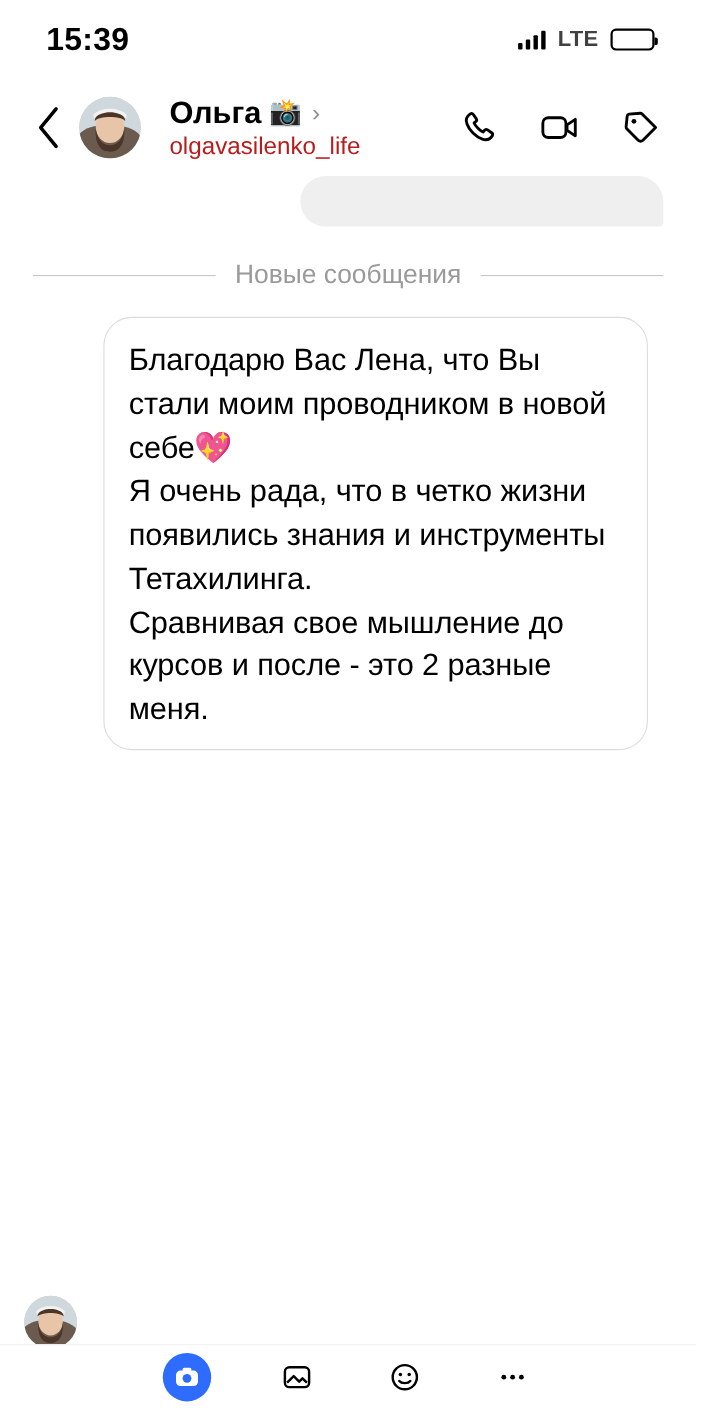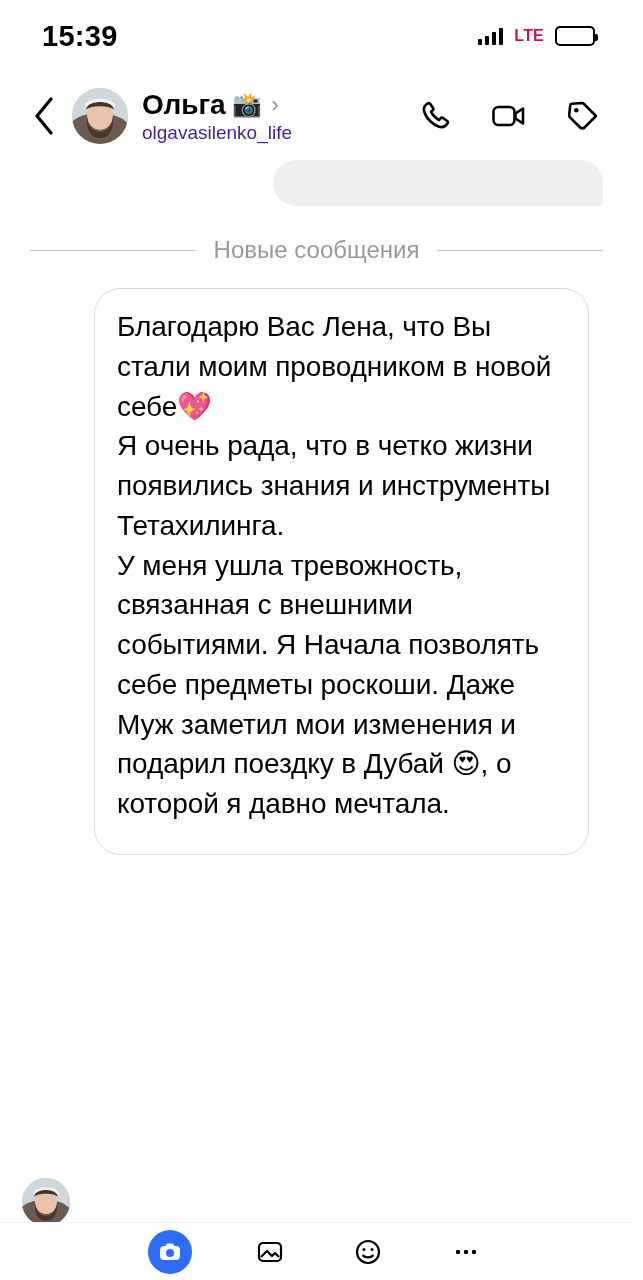--- a/index.html
+++ b/index.html
@@ -48,23 +48,23 @@
     display: block;
     width: 4px;
     background: #000;
     border-radius: 1px;
   }
   .signal-dots i:nth-child(1) { height: 6px; }
   .signal-dots i:nth-child(2) { height: 9px; }
   .signal-dots i:nth-child(3) { height: 13px; }
   .signal-dots i:nth-child(4) { height: 17px; }
   .lte-label {
-    font-size: 16px;
+    font-size: 20px;
     font-weight: 600;
-    color: #be185d;
+    color: #404040;
     letter-spacing: 0.2px;
   }
   .battery {
     position: relative;
     width: 40px; height: 20px;
     border: 2px solid #000;
     border-radius: 5px;
     padding: 2px;
   }
   .battery::after {
@@ -98,21 +98,21 @@
     width: 56px; height: 56px;
     border-radius: 50%;
     margin-left: 6px;
     flex: 0 0 auto;
     overflow: hidden;
     position: relative;
     background: #d8c7b8;
   }
   .avatar-art { position: absolute; inset: 0; }
   .title-block {
-    margin-left: 14px;
+    margin-left: 26px;
     display: flex;
     flex-direction: column;
     justify-content: flex-start;
     min-width: 0;
     flex: 1 1 auto;
   }
   .title-row {
     display: flex;
     align-items: center;
     gap: 7px;
@@ -124,22 +124,22 @@
     white-space: nowrap;
   }
   .name-emoji { font-size: 24px; line-height: 1; }
   .chevron-right {
     color: #8e8e8e;
     font-size: 22px;
     line-height: 1;
     margin-left: 2px;
   }
   .chat-username {
-    font-size: 19px;
-    color: #4c1d95;
+    font-size: 22px;
+    color: #b91c1c;
     margin-top: 1px;
     white-space: nowrap;
   }
   .header-actions {
     display: flex;
     align-items: center;
     gap: 34px;
     flex: 0 0 auto;
     margin-left: 10px;
   }
@@ -190,21 +190,21 @@
   }
   .bubble-wrap {
     display: flex;
     align-items: flex-end;
     margin-top: 24px;
     gap: 10px;
   }
   .bubble {
     border: 1.5px solid #dcdcdc;
     border-radius: 26px;
-    padding: 18px 22px 30px 22px;
+    padding: 18px 22px 16px 22px;
     margin-left: 72px;
     margin-right: 22px;
     background: #fff;
     font-size: 28px;
     line-height: 1.42;
     color: #000;
     letter-spacing: -0.1px;
   }
   .bubble p { margin: 0; }
 
@@ -318,21 +318,21 @@
       <span class="line"></span>
       <span class="label">Новые сообщения</span>
       <span class="line"></span>
     </div>
 
 
     <div class="bubble-wrap">
       <div class="bubble">
         <p>Благодарю Вас Лена, что Вы стали моим проводником в новой себе💖</p>
         <p>Я очень рада, что в четко жизни появились знания и инструменты Тетахилинга.</p>
-        <p>У меня ушла тревожность, связанная с внешними событиями. Я Начала позволять себе предметы роскоши. Даже Муж заметил мои изменения и подарил поездку в Дубай 😍, о которой я давно мечтала.</p>
+        <p>Сравнивая свое мышление до курсов и после - это 2 разные меня.</p>
       </div>
     </div>
 
     <div class="avatar-small">
       <svg class="avatar-art" viewBox="0 0 56 56" aria-hidden="true">
         <rect width="56" height="56" fill="#cfd8dc"></rect>
         <path d="M0 34 C10 22 46 22 56 36 L56 56 L0 56 Z" fill="#6b5b4e"></path>
         <ellipse cx="28" cy="27" rx="13" ry="15" fill="#e8c5a8"></ellipse>
         <path d="M14 22 C16 10 40 10 42 22 C38 17 18 17 14 22 Z" fill="#4a3528"></path>
         <path d="M13 20 C20 12 36 12 43 20 L43 16 C36 9 20 9 13 16 Z" fill="#f2f2f2"></path>

